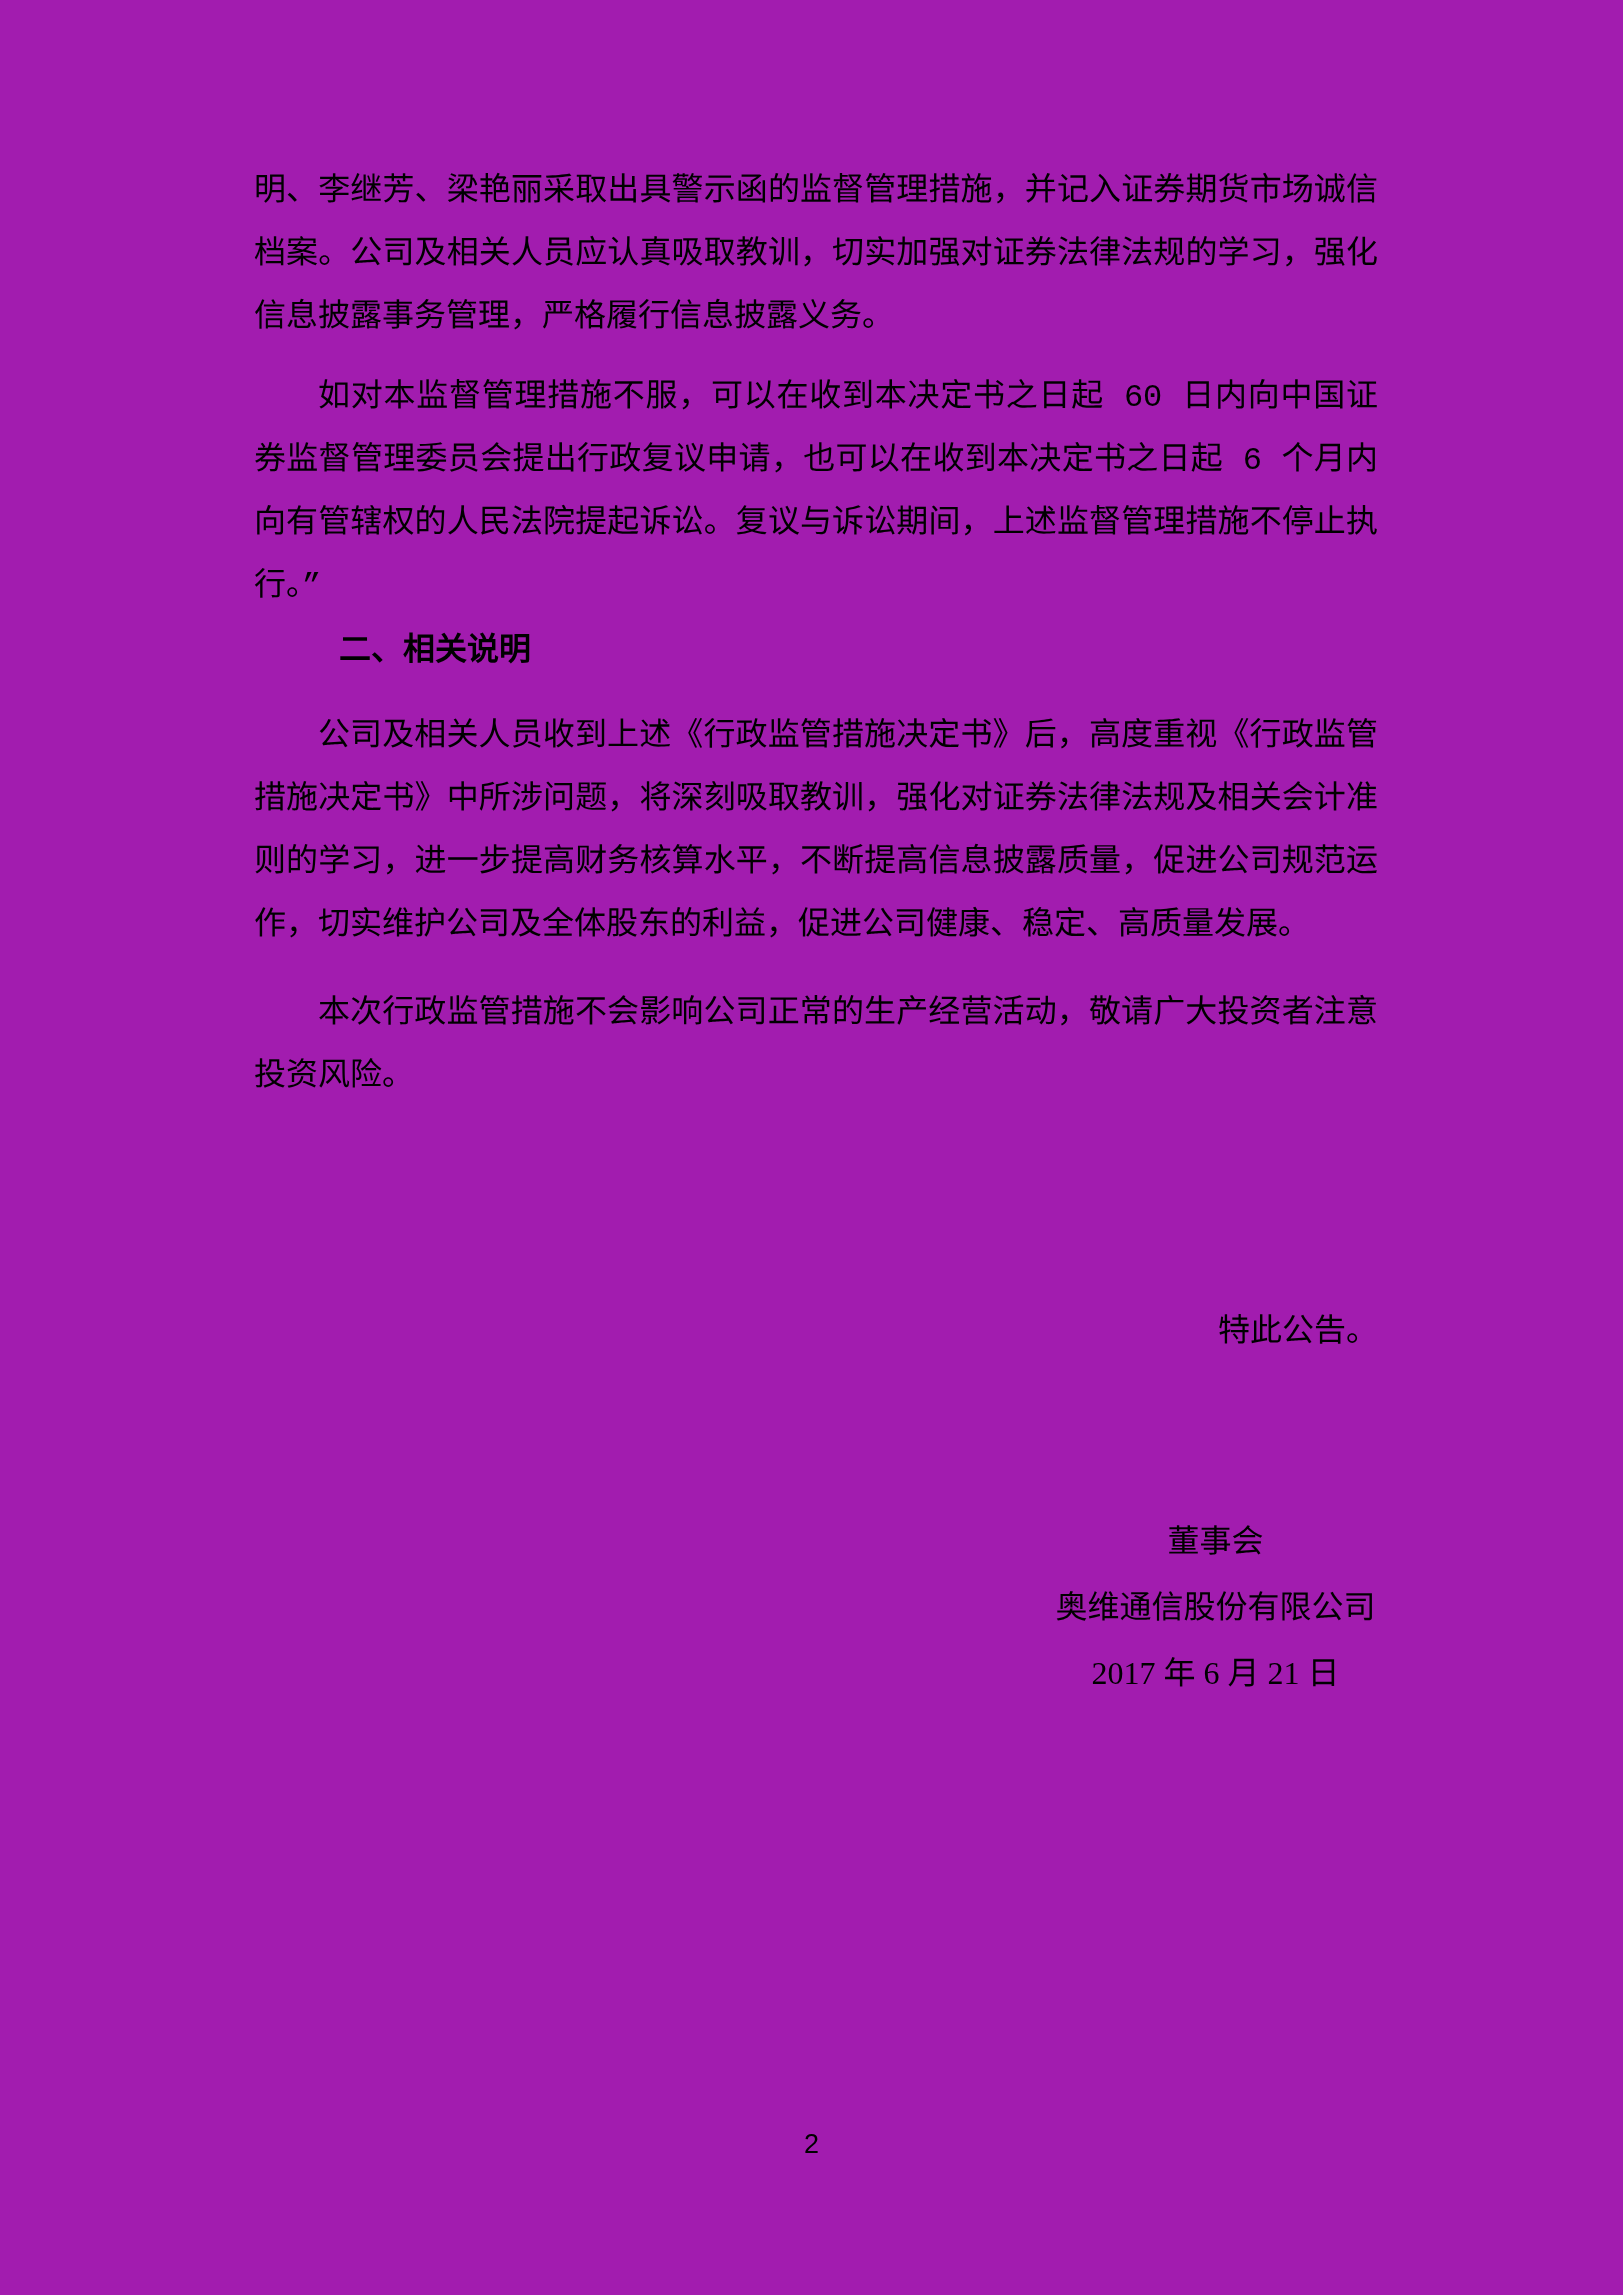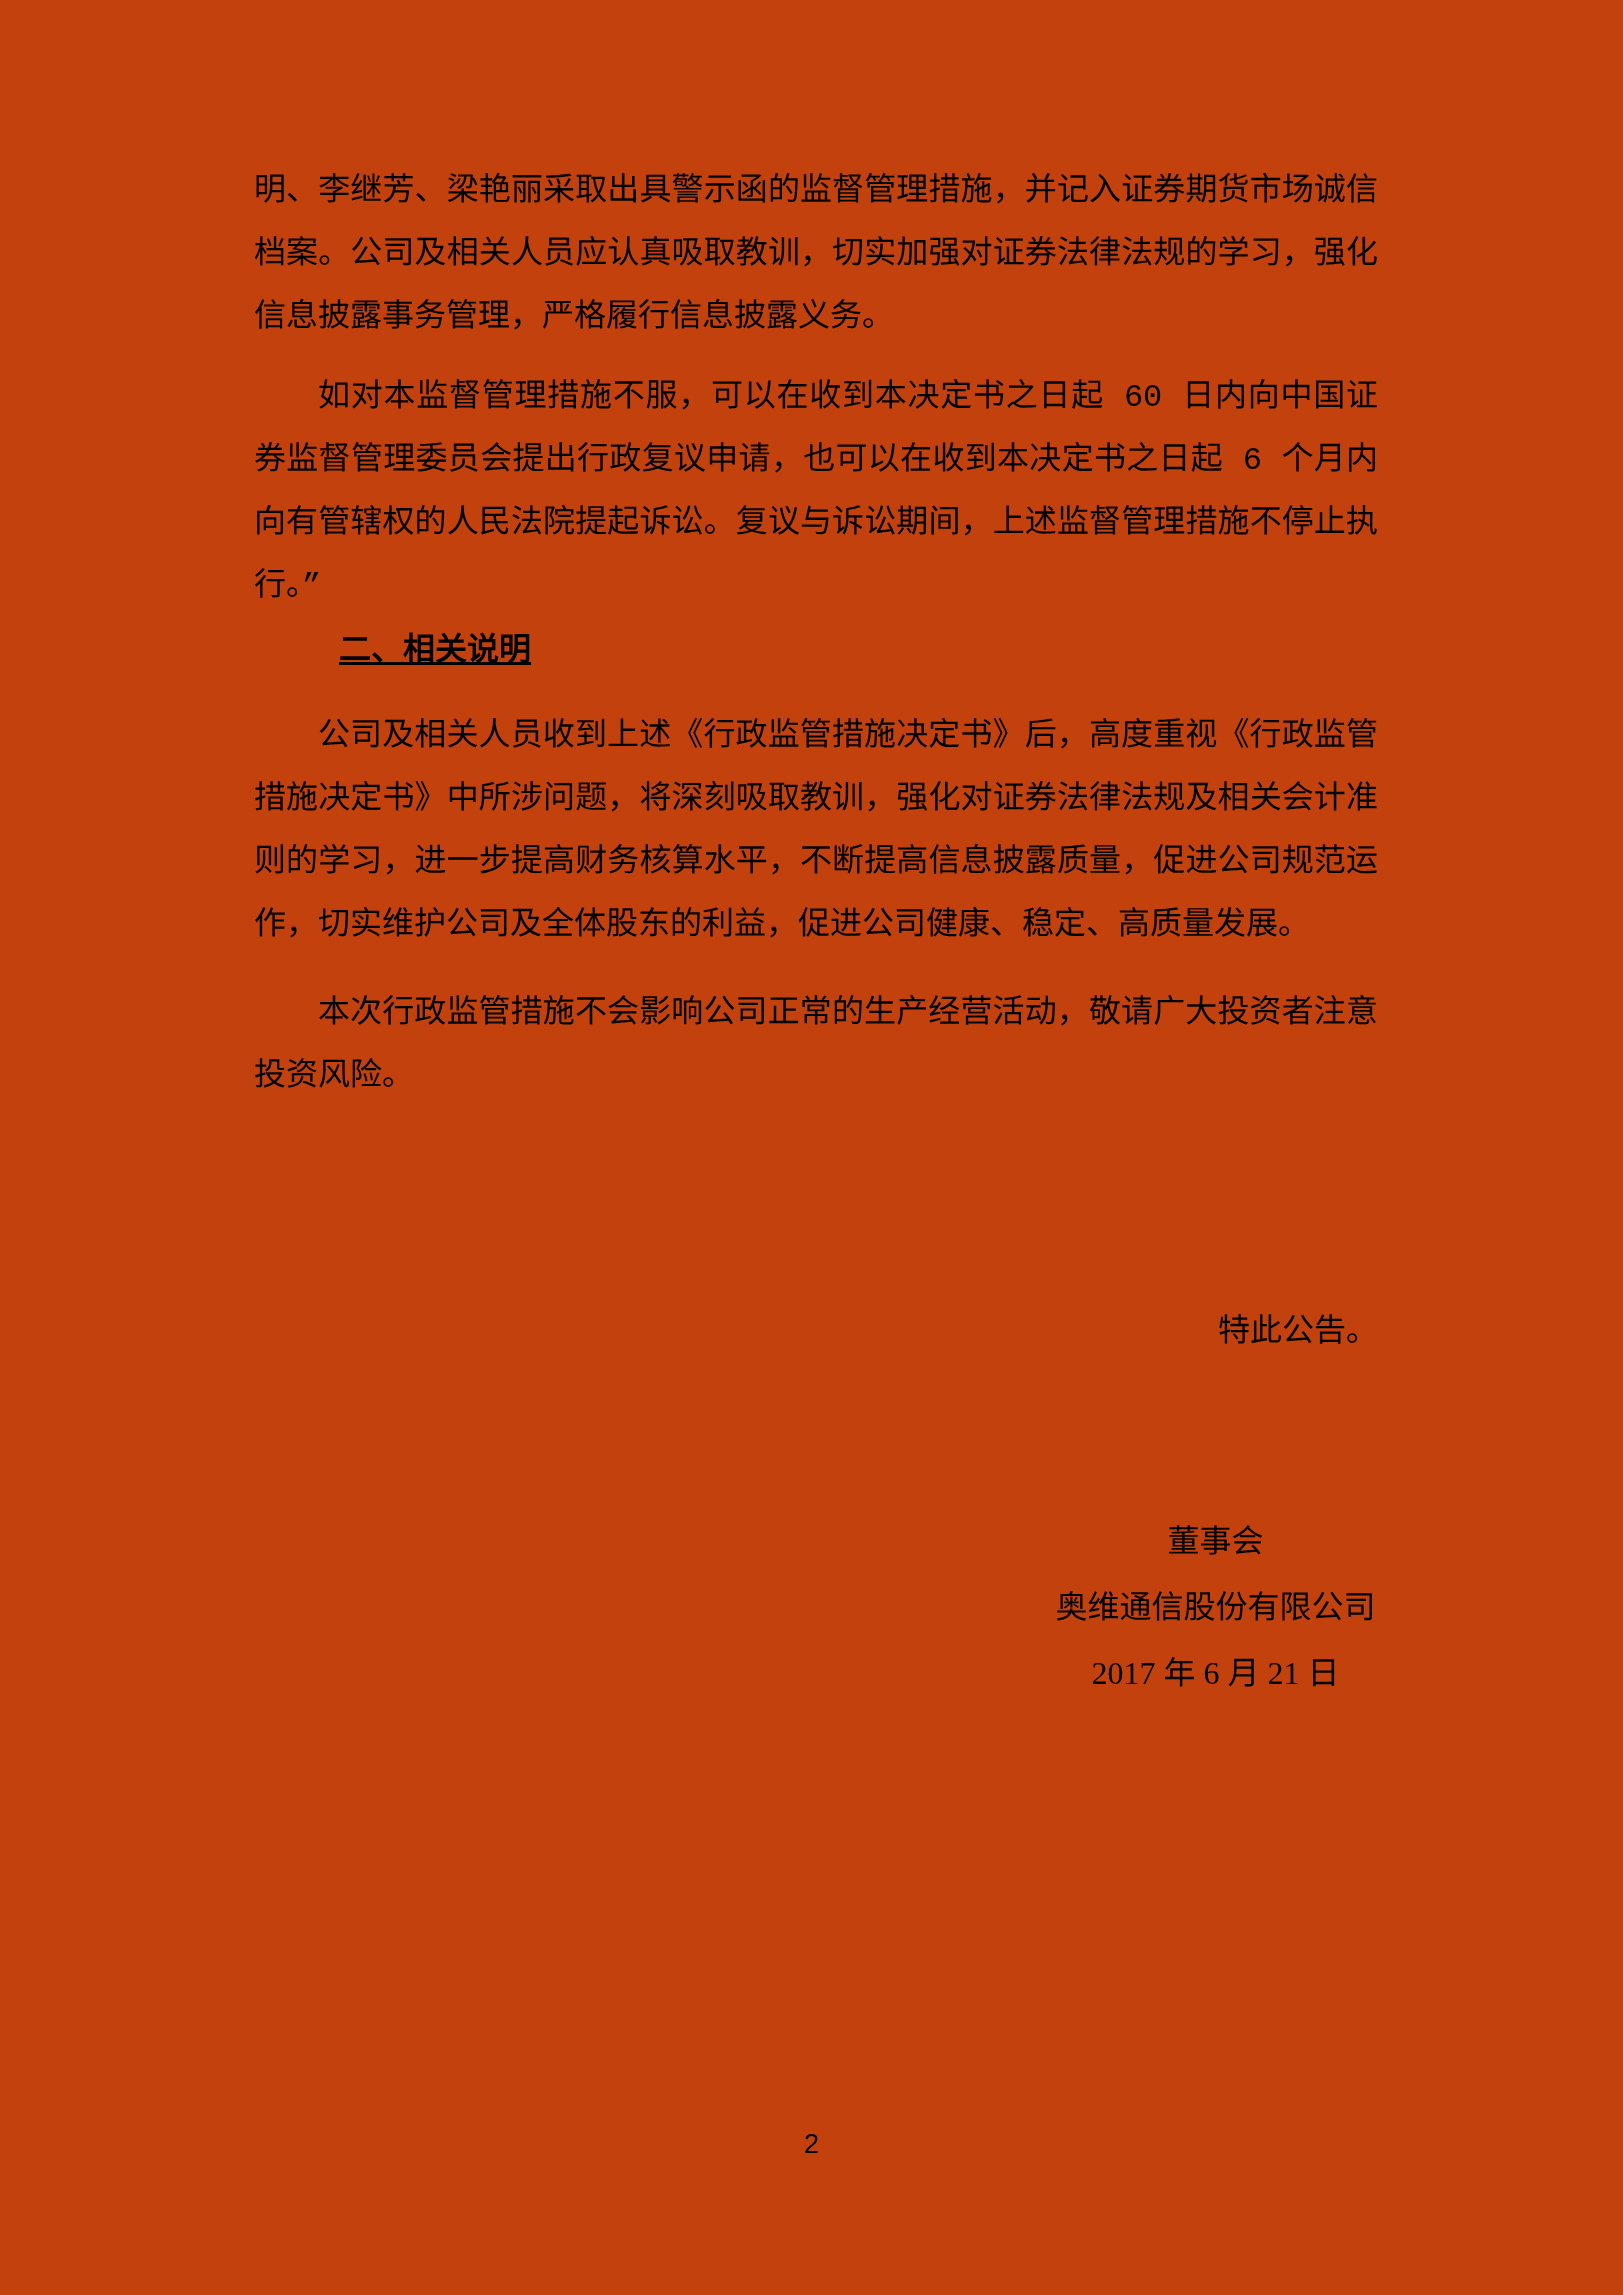--- a/index.html
+++ b/index.html
@@ -11,42 +11,42 @@
     height: 2295px;
     position: relative;
     background: #ffffff;
     color: #000000;
     font-family: "Liberation Serif", "DejaVu Serif", serif;
     overflow: hidden;
   }
   .page {
     position: absolute;
     inset: 0;
-    background: #c2410c;
+    background: #a21caf;
   }
   .content {
     position: absolute;
     left: 254px;
     top: 0;
     width: 1124px;
     padding-top: 158px;
     font-size: 32px;
     line-height: 63px;
     text-align: justify;
     text-justify: inter-ideograph;
   }
   .para {
     margin: 0;
   }
   .para.indent {
     text-indent: 2em;
     font-family: Liberation Mono, monospace;
   }
   .gap-after-p1   { margin-top: 18.6px; }
-  .gap-heading    { margin-top: 24px; text-decoration: underline; }
+  .gap-heading    { margin-top: 24px; }
   .gap-after-head { margin-top: 24.5px; }
   .gap-after-p3   { margin-top: 24.5px; }
   .heading {
     margin: 0;
     padding-left: 85px;
     font-family: "Liberation Sans", "DejaVu Sans", sans-serif;
     font-weight: bold;
     font-size: 32px;
     line-height: 63px;
     text-align: left;

